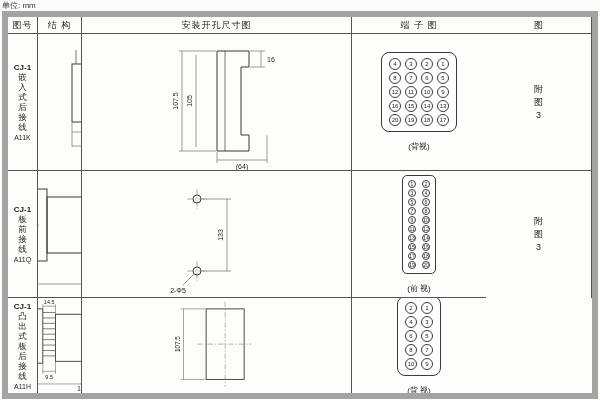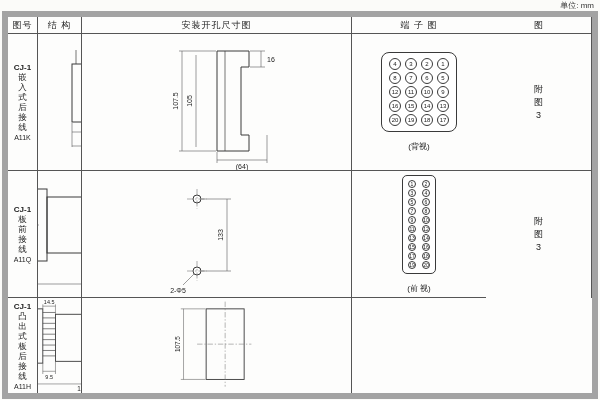--- a/index.html
+++ b/index.html
@@ -4,21 +4,21 @@
 <style>
   * { margin:0; padding:0; box-sizing:border-box; }
   html,body { width:600px; height:400px; }
   body {
     background:#fbfbf9;
     font-family:"Liberation Sans","DejaVu Sans",sans-serif;
     color:#222;
     overflow:hidden;
   }
   .page { padding:1px 2px; }
-  .unit-row { text-align:right; font-size:8px; height:10px; line-height:10px; padding-right:4px; color:#333; }
+  .unit-row { text-align:left; font-size:8px; height:10px; line-height:10px; padding-right:4px; color:#333; }
   .table {
     display:grid;
     grid-template-columns:30px 44px 270px 134px 1fr;
     grid-template-rows:17px 137px 127px 1fr;
     border:6px solid #a3a3a3;
     height:388px;
     background:#fdfdfc;
   }
   .cell {
     border-right:1px solid #555;
@@ -336,15 +336,32 @@
       <svg width="132" height="105" viewBox="0 0 132 105">
         <rect x="54" y="12" width="42" height="78" class="ln"></rect>
         <line x1="44" y1="51" x2="104" y2="51" class="cl"></line>
         <line x1="75" y1="4" x2="75" y2="98" class="cl"></line>
         <line x1="53" y1="12" x2="26" y2="12" class="dim"></line>
         <line x1="53" y1="90" x2="26" y2="90" class="dim"></line>
         <line x1="29" y1="12" x2="29" y2="90" class="dim"></line>
         <text x="25" y="51" transform="rotate(-90 25 51)" class="dt">107.5</text>
       </svg>
     </div>
+    <div class="cell c-term lc lr">
+      <div class="terminal-box big">
+        <div class="term-grid" style="grid-template-columns: repeat(2, auto);">
+            <span class="term-circle">2</span>
+            <span class="term-circle">1</span>
+            <span class="term-circle">4</span>
+            <span class="term-circle">3</span>
+            <span class="term-circle">6</span>
+            <span class="term-circle">5</span>
+            <span class="term-circle">8</span>
+            <span class="term-circle">7</span>
+            <span class="term-circle">10</span>
+            <span class="term-circle">9</span>
+          </div>
+      </div>
+      <div class="view-label">(背 视)</div>
+    </div>
 
   </div>
 </div>
 
 </body></html>

